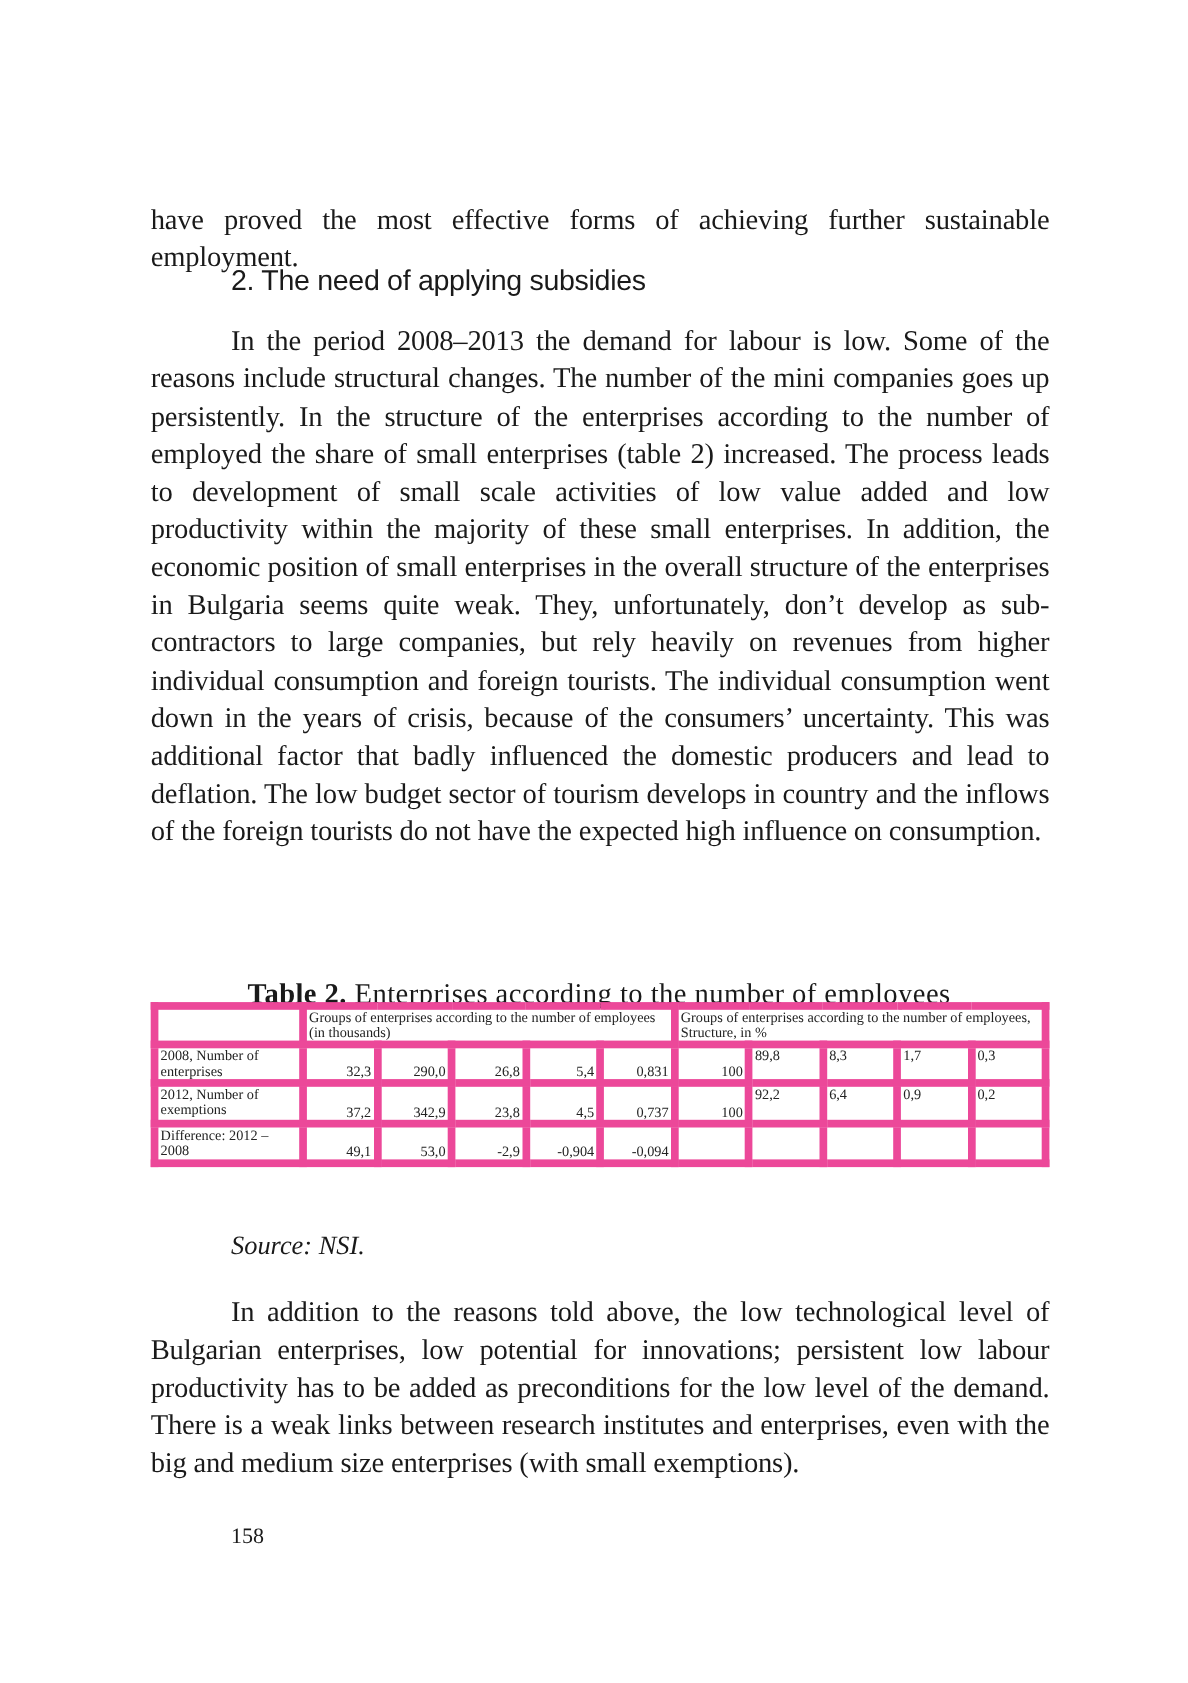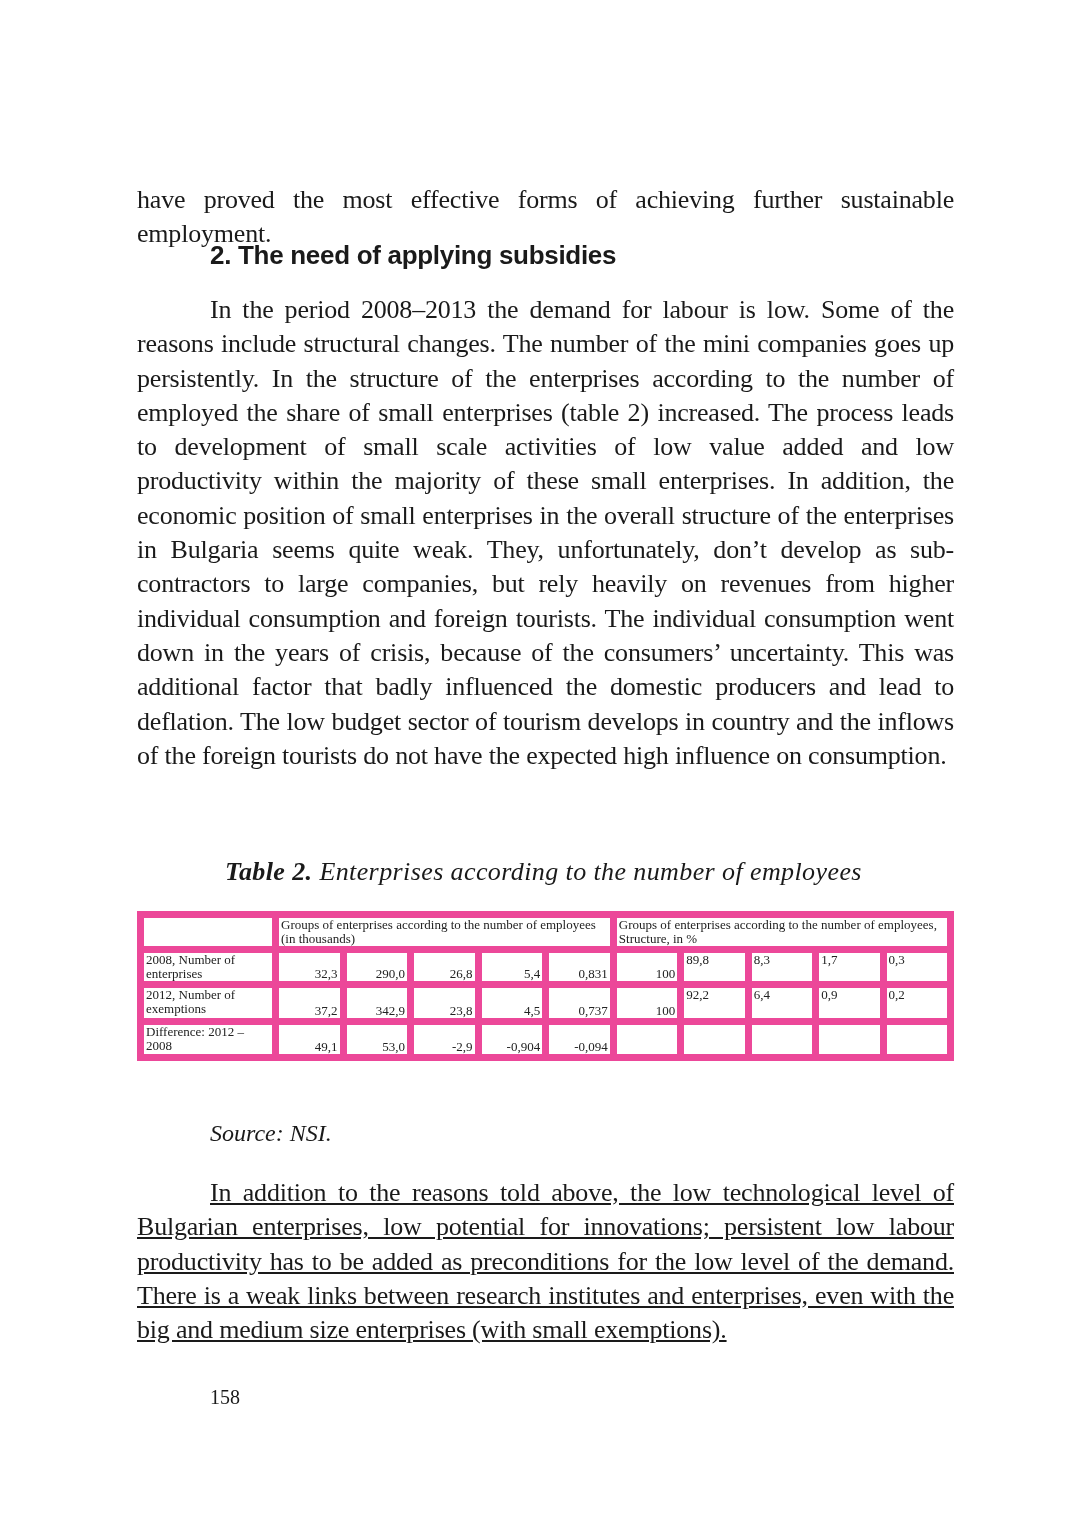--- a/index.html
+++ b/index.html
@@ -6,30 +6,30 @@
   body { width: 1080px; height: 1530px; position: relative; overflow: hidden; color: #1a1a1a; }
   .page { position: absolute; left: 137px; top: 0; width: 817px; }
   .serif { font-family: "Liberation Serif", "DejaVu Serif", serif; }
   .sans { font-family: "Liberation Sans", "DejaVu Sans", sans-serif; }
   p.body {
     margin: 0; font-size: 26px; line-height: 34.3px; text-align: justify;
     letter-spacing: -0.2px;
   }
   p.indent { text-indent: 73px; }
   #p0 { position: absolute; top: 145px; left: 0; width: 817px; margin-top: 38px; }
-  #heading { position: absolute; top: 240px; left: 73px; font-size: 26px; font-weight: bold; letter-spacing: -0.3px; }
+  #heading { position: absolute; top: 240px; left: 73px; font-size: 26px; font-weight: normal; letter-spacing: -0.3px; }
   #p1 { position: absolute; top: 293px; left: 0; width: 817px; }
-  #caption { position: absolute; top: 857px; left: 88px; font-size: 26px; font-style: italic; letter-spacing: 0.4px; text-align: center; }
+  #caption { position: absolute; top: 889px; left: 88px; font-size: 26px; letter-spacing: 0.4px; text-align: center; }
   #caption b { font-weight: bold; }
   #tbl { position: absolute; top: 911px; left: 0; border-collapse: collapse; font-size: 13px; line-height: 14px; }
   #tbl td { border: 7px solid #ec4899; padding: 0 2px; vertical-align: top; color: #222; }
   #tbl td.num { text-align: right; vertical-align: bottom; }
   #tbl td.bot { vertical-align: bottom; }
   #source { position: absolute; top: 1120px; left: 73px; font-size: 24px; font-style: italic; }
-  #p2 { position: absolute; top: 1176px; left: 0; width: 817px; text-decoration: underline; }
+  #p2 { position: absolute; top: 1176px; left: 0; width: 817px; }
   #pagenum { position: absolute; top: 1386px; left: 73px; font-size: 20px; }
 </style>
 </head>
 <body>
 
 <div class="page">
   <p id="p0" class="body serif">have proved the most effective forms of achieving further sustainable employment.</p>
 
   <div id="heading" class="sans">2. The need of applying subsidies</div>
 

